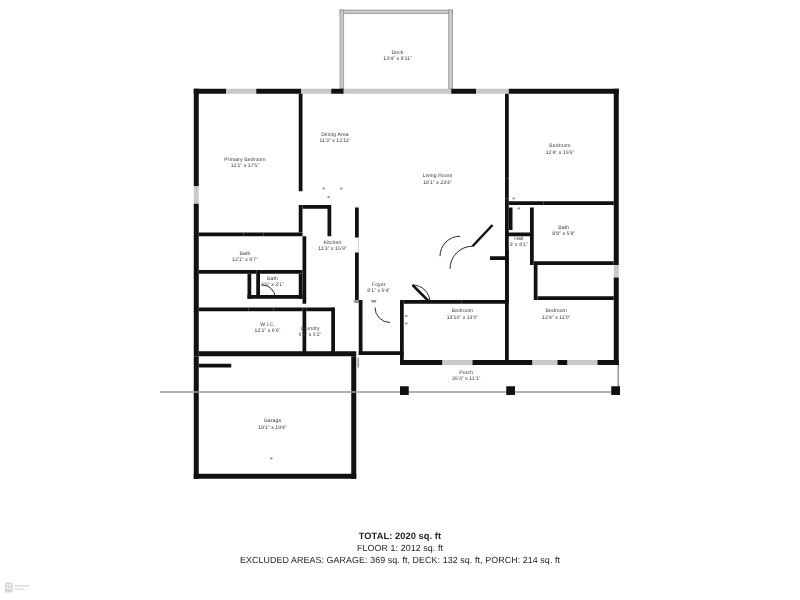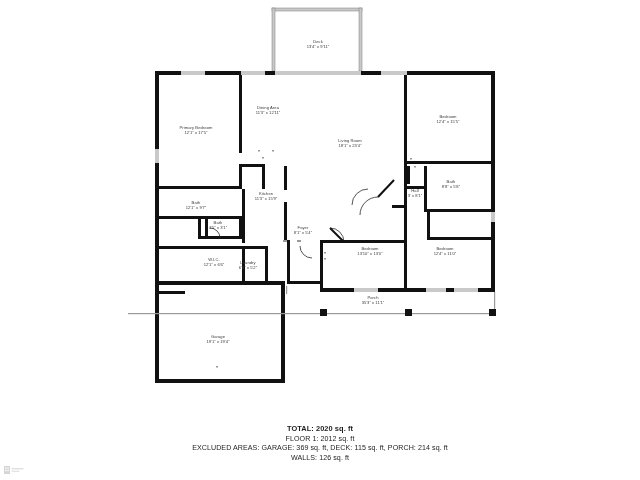--- a/index.html
+++ b/index.html
@@ -314,22 +314,21 @@
   <div class="room-label" style="left:218px; top:339px;">
     <span class="rname">Garage</span>
     <span class="rdim">19'1" x 19'4"</span>
   </div>
 
 </div>
 
 <div id="summary">
   <div class="total">TOTAL: 2020 sq. ft</div>
   <div class="line">FLOOR 1: 2012 sq. ft</div>
-  <div class="line">EXCLUDED AREAS: GARAGE: 369 sq. ft, DECK: 115 sq. ft, PORCH: 214 sq. ft</div>
-  <div class="line">WALLS: 126 sq. ft</div>
+  <div class="line">EXCLUDED AREAS: GARAGE: 369 sq. ft, DECK: 132 sq. ft, PORCH: 214 sq. ft</div>
 </div>
 
 <div id="watermark">
   <svg width="34" height="14" viewBox="0 0 34 14">
     <rect x="0" y="4" width="6" height="8" fill="#777"></rect>
     <rect x="1.2" y="5.4" width="1.4" height="1.4" fill="#fff"></rect>
     <rect x="3.4" y="5.4" width="1.4" height="1.4" fill="#fff"></rect>
     <rect x="1.2" y="7.8" width="1.4" height="1.4" fill="#fff"></rect>
     <rect x="3.4" y="7.8" width="1.4" height="1.4" fill="#fff"></rect>
     <rect x="7.5" y="6" width="12" height="1.4" fill="#999"></rect>

